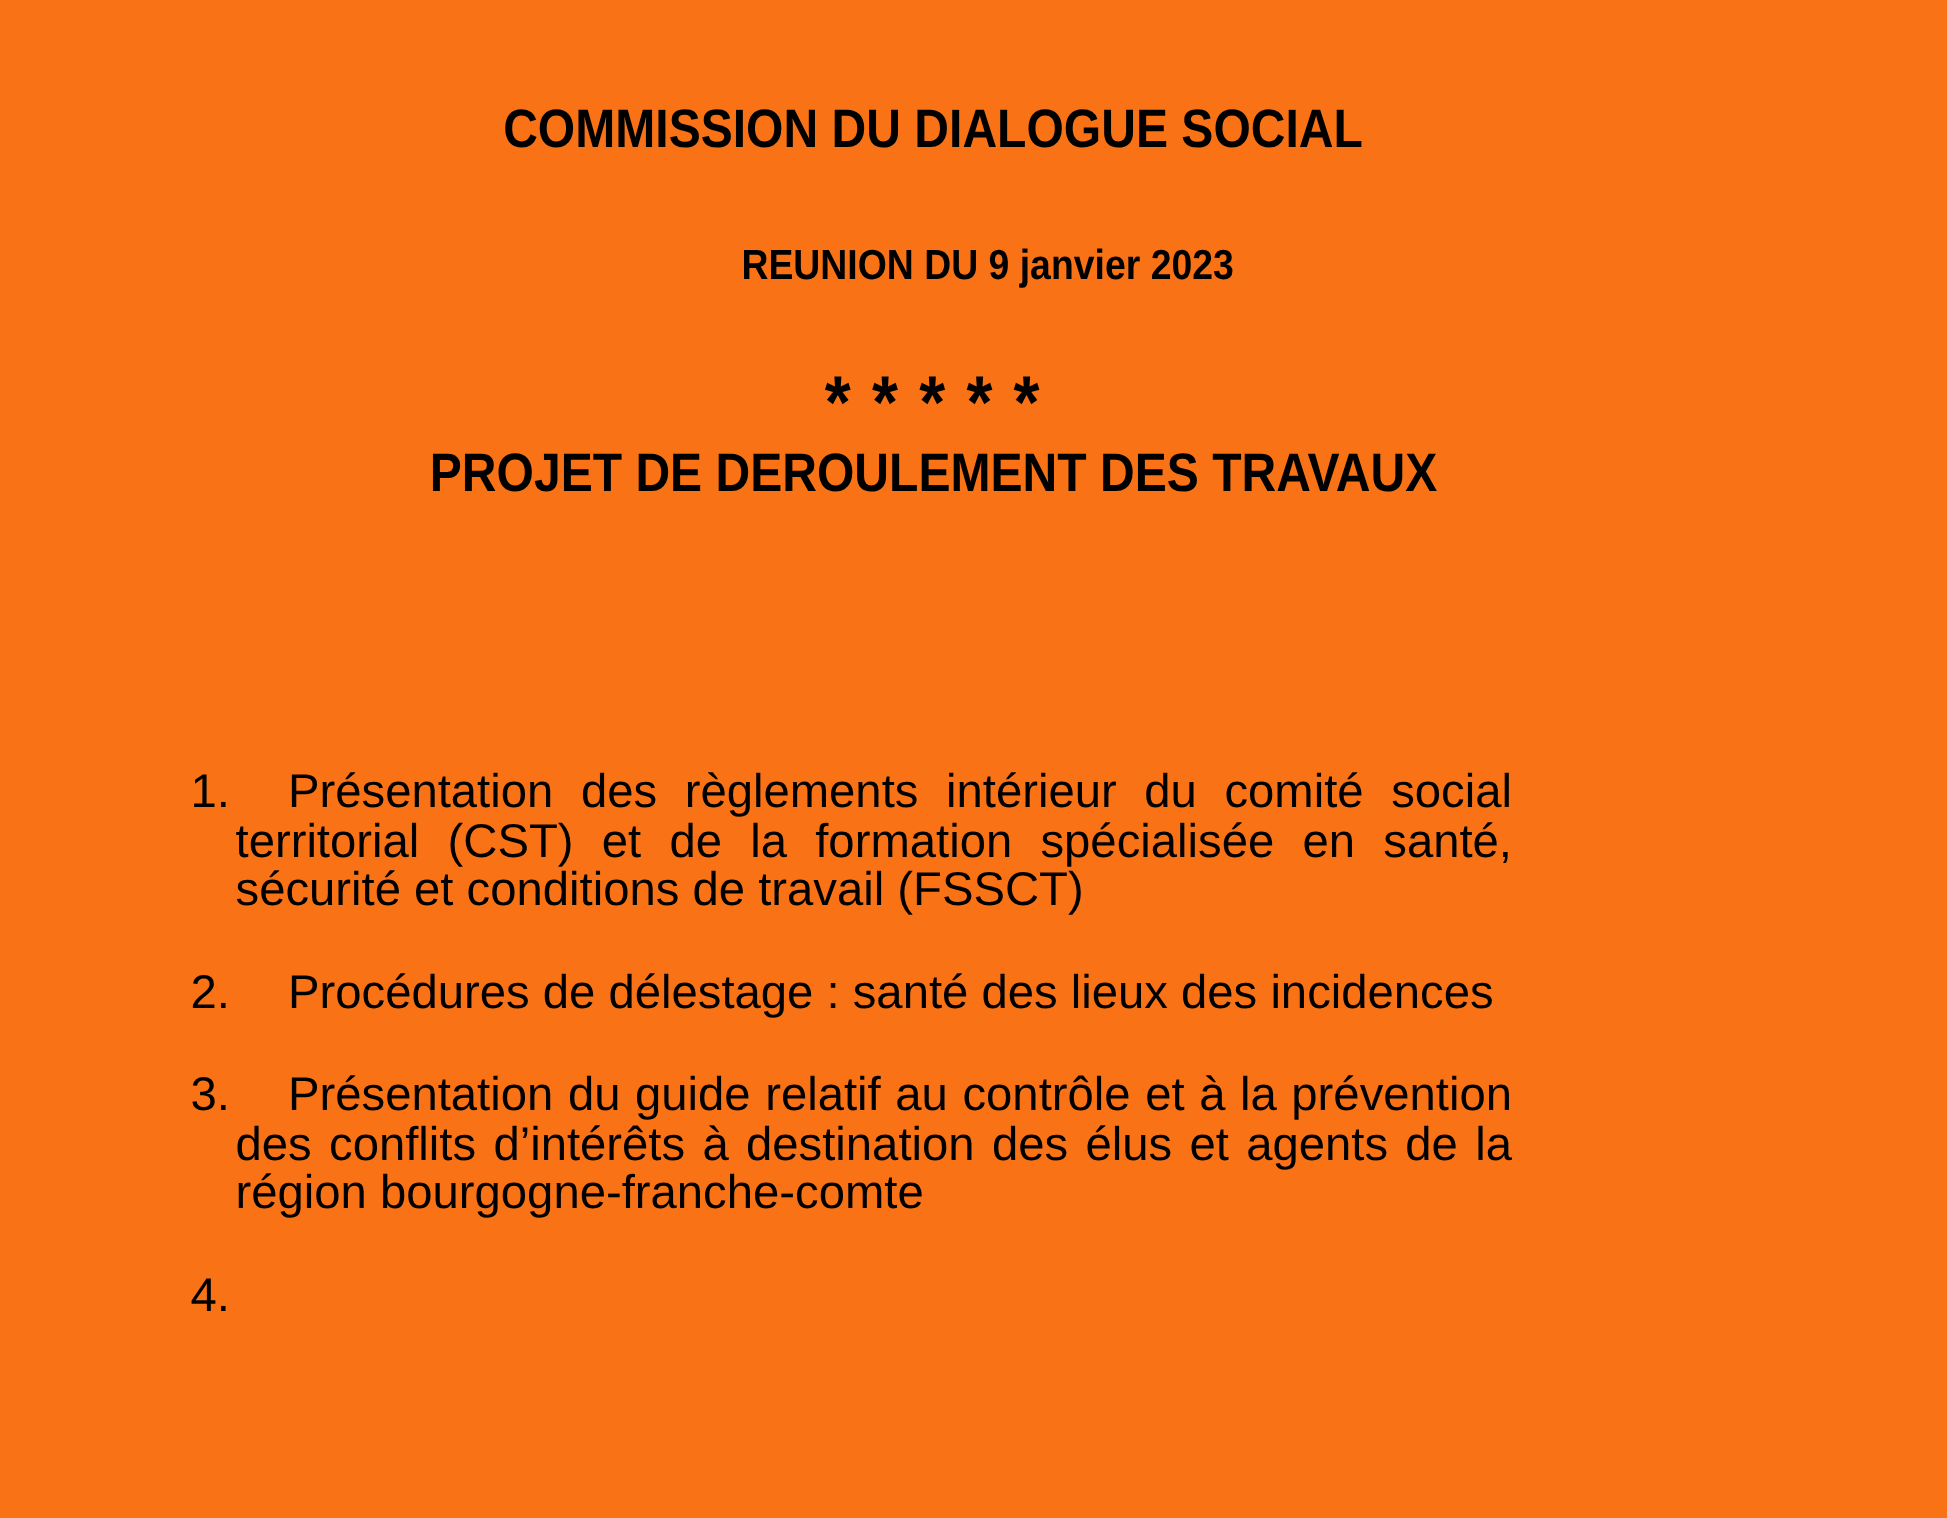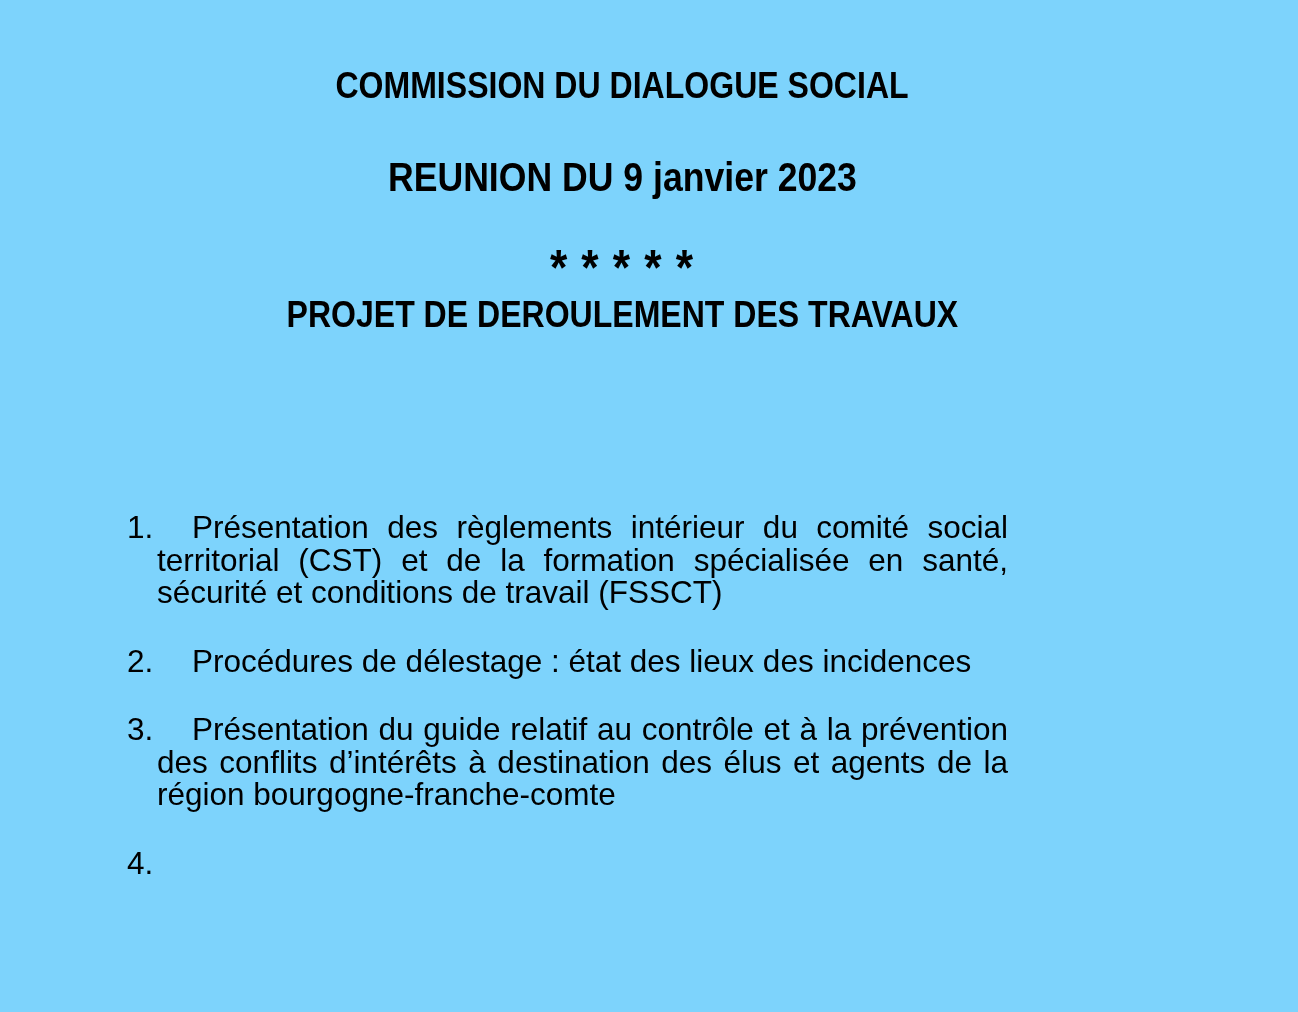--- a/index.html
+++ b/index.html
@@ -4,42 +4,42 @@
 <style>
   html, body {
     margin: 0;
     padding: 0;
     background: #ffffff;
   }
   .page {
     position: relative;
     width: 1298px;
     height: 1012px;
-    background: #7dd3fc;
+    background: #f97316;
     color: #000000;
     font-family: "Liberation Sans", "DejaVu Sans", sans-serif;
     overflow: hidden;
   }
   
   .h {
     position: absolute;
     left: 0;
     width: 1244px;
     text-align: center;
     font-weight: bold;
     white-space: nowrap;
   }
   .h .condense {
     display: inline-block;
     transform: scaleX(0.89);
     transform-origin: 50% 50%;
     white-space: nowrap;
   }
   .doc-title    { top: 64px;  font-size: 36px; line-height: 44px; }
-  .doc-meeting  { top: 155px; font-size: 40px; line-height: 44px; }
+  .doc-meeting  { top: 155px; font-size: 28px; line-height: 44px; padding-left: 36px; }
   .doc-stars    { top: 243px; font-size: 50px; line-height: 50px; letter-spacing: 1px; }
   .doc-subtitle { top: 293px; font-size: 36px; line-height: 44px; }
 
   
   .agenda {
     position: absolute;
     left: 157px;
     top: 511px;
     width: 851px;
     font-size: 31.5px;
@@ -83,21 +83,21 @@
 
   <div class="agenda">
 
     <div class="agenda-item">
       <span class="num">1.</span>
       <span>Présentation des règlements intérieur du comité social territorial (CST) et de la formation spécialisée en santé, sécurité et conditions de travail (FSSCT)</span>
     </div>
 
     <div class="agenda-item">
       <span class="num">2.</span>
-      <span>Procédures de délestage : état des lieux des incidences</span>
+      <span>Procédures de délestage : santé des lieux des incidences</span>
     </div>
 
     <div class="agenda-item">
       <span class="num">3.</span>
       <span>Présentation du guide relatif au contrôle et à la prévention des conflits d’intérêts à destination des élus et agents de la région bourgogne-franche-comte</span>
     </div>
 
     <div class="agenda-item">
       <span class="num">4.</span>
     </div>

